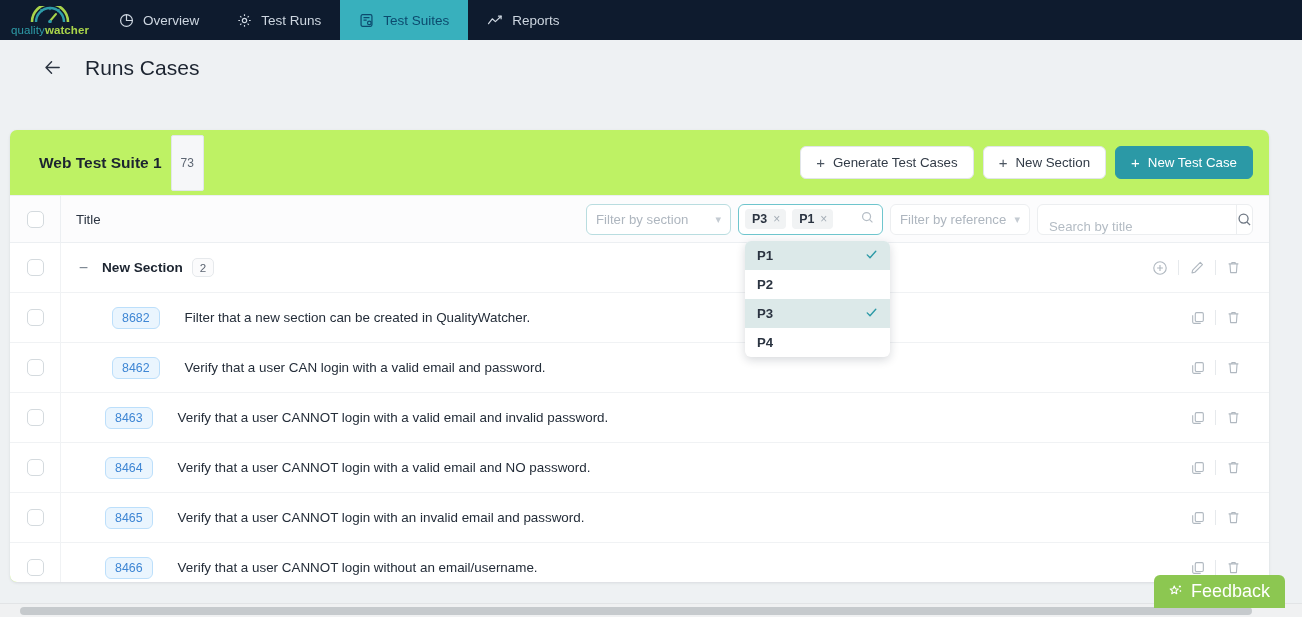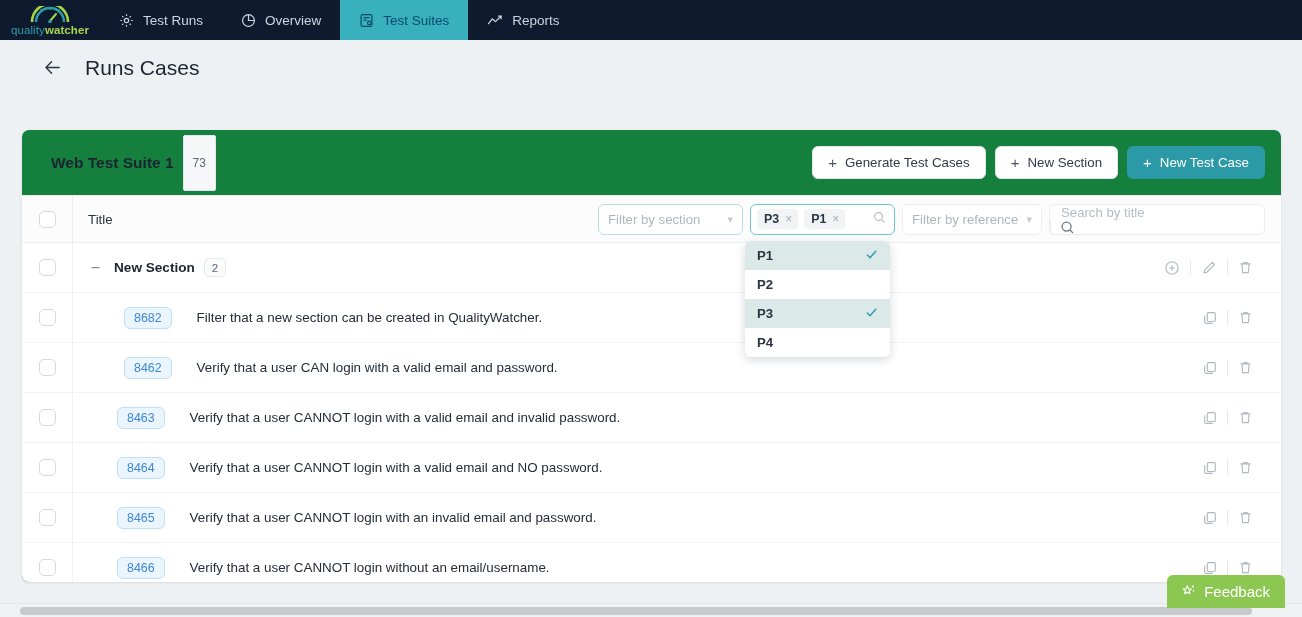--- a/index.html
+++ b/index.html
@@ -52,23 +52,23 @@
   
   .page-header {
     height: 55px; display: flex; align-items: center;
     padding-left: 42px; gap: 22px;
   }
   .back-arrow { cursor: pointer; display:flex; align-items:center; }
   .page-title { font-size: 21px; color: #1c2430; font-weight: normal; }
 
   
   .card {
-    position: absolute; left: 22px; top: 130px;
+    position: absolute; left: 10px; top: 130px;
     width: 1259px; height: 452px;
-    background: #15803d; border-radius: 7px;
+    background: #bef264; border-radius: 7px;
     box-shadow: 0 1px 3px rgba(20,30,45,.10);
     overflow: hidden;
   }
   .suite-bar {
     height: 65px; display: flex; align-items: center;
     padding: 0 16px 0 29px;
   }
   .suite-name { font-size: 15.5px; font-weight: bold; color: #1c2430; }
   .count-badge {
     margin-left: 9px; border: 1px solid #e2e6ea; border-radius: 2px;
@@ -119,21 +119,21 @@
   .tag {
     display: flex; align-items: center; gap: 6px;
     background: #f1f3f4; border-radius: 4px;
     padding: 3px 6px 3px 7px; font-size: 12.4px; font-weight: bold; color: #2b3441;
   }
   .tag .x { color: #a4adb6; font-size: 12px; font-weight: normal; cursor: pointer; }
   .tags-select .mag { margin-left: auto; color: #b6bec6; }
 
   .search-box {
     height: 31px; width: 216px; border: 1px solid #eceef0; border-radius: 6px;
-    background: #fff; display: flex; align-items: flex-start; flex-direction: column;
+    background: #fff; display: flex; align-items: flex-end;
   }
   .search-box input {
     flex: 1; border: 0; outline: 0; font-size: 13.2px; color: #2b3441;
     padding: 0 11px; font-family: inherit; background: transparent;
   }
   .search-box input::placeholder { color: #b4bcc4; }
   .search-btn {
     width: 34px; height: 100%; border-left: 1px solid #eceef0;
     display: flex; align-items: center; justify-content: center;
     cursor: pointer; color: #6e7783;
@@ -185,21 +185,21 @@
   .case-row .case-title { margin-left: 25px; }
 
   
   .scroll-area { height: 359px; overflow: hidden; position: relative; }
 
   
   .feedback {
     position: absolute; right: 17px; bottom: 9px;
     background: #8cc751; color: #ffffff; border-radius: 6px 6px 0 0;
     height: 33px; display: flex; align-items: center; gap: 7px;
-    padding: 0 15px; font-size: 15px; cursor: pointer; z-index: 50;
+    padding: 0 15px; font-size: 18px; cursor: pointer; z-index: 50;
   }
   .hscroll {
     position: absolute; left: 0; bottom: 0; width: 1302px; height: 14px;
     background: #f0f1f2; border-top: 1px solid #e2e4e6; z-index: 45;
   }
   .hscroll .thumb {
     position: absolute; left: 20px; top: 3px; width: 1232px; height: 8px;
     background: #c6cacd; border-radius: 4px;
   }
 </style>
@@ -213,33 +213,33 @@
       <path d="M5 16 A18 18 0 0 1 41 16" fill="none" stroke="#a9d44a" stroke-width="2.6"></path>
       <path d="M9 16 A14 14 0 0 1 37 16" fill="none" stroke="#2e9ca8" stroke-width="2.4"></path>
       <path d="M23 15 L29 8" stroke="#a9d44a" stroke-width="2" stroke-linecap="round"></path>
       <circle cx="23" cy="15.5" r="1.8" fill="#2e9ca8"></circle>
       <path d="M14 3.5 L15 5.5 M23 1.5 L23 3.5 M32 3.5 L31 5.5" stroke="#2e9ca8" stroke-width="1.4" stroke-linecap="round"></path>
     </svg>
     <div class="logo-text"><span class="logo-q">quality</span><span class="logo-w">watcher</span></div>
   </div>
 
   <div class="nav-item">
+    <svg width="15" height="15" viewBox="0 0 16 16" fill="none" stroke="currentColor" stroke-width="1.3">
+      <circle cx="8" cy="8" r="6.3"></circle>
+        <path d="M8 1.7 V8 H14.3"></path>
+    </svg>
+    <span>Overview</span>
+  </div>
+
+  <div class="nav-item">
     <svg width="15" height="15" viewBox="0 0 16 16" fill="none" stroke="currentColor" stroke-width="1.25">
       <circle cx="8" cy="8" r="2.3"></circle>
       <path d="M8 1.4v1.8M8 12.8v1.8M1.4 8h1.8M12.8 8h1.8M3.4 3.4l1.3 1.3M11.3 11.3l1.3 1.3M12.6 3.4l-1.3 1.3M4.7 11.3l-1.3 1.3"></path>
     </svg>
     <span>Test Runs</span>
-  </div>
-
-  <div class="nav-item">
-    <svg width="15" height="15" viewBox="0 0 16 16" fill="none" stroke="currentColor" stroke-width="1.3">
-      <circle cx="8" cy="8" r="6.3"></circle>
-        <path d="M8 1.7 V8 H14.3"></path>
-    </svg>
-    <span>Overview</span>
   </div>
 
   <div class="nav-item active">
     <svg width="15" height="15" viewBox="0 0 16 16" fill="none" stroke="currentColor" stroke-width="1.3">
       <rect x="2.2" y="1.8" width="11.6" height="12.4" rx="1.6"></rect>
       <path d="M4.8 5h6.4M4.8 7.6h3.4"></path>
         <circle cx="11" cy="10.6" r="1.9"></circle>
     </svg>
     <span>Test Suites</span>
   </div>

